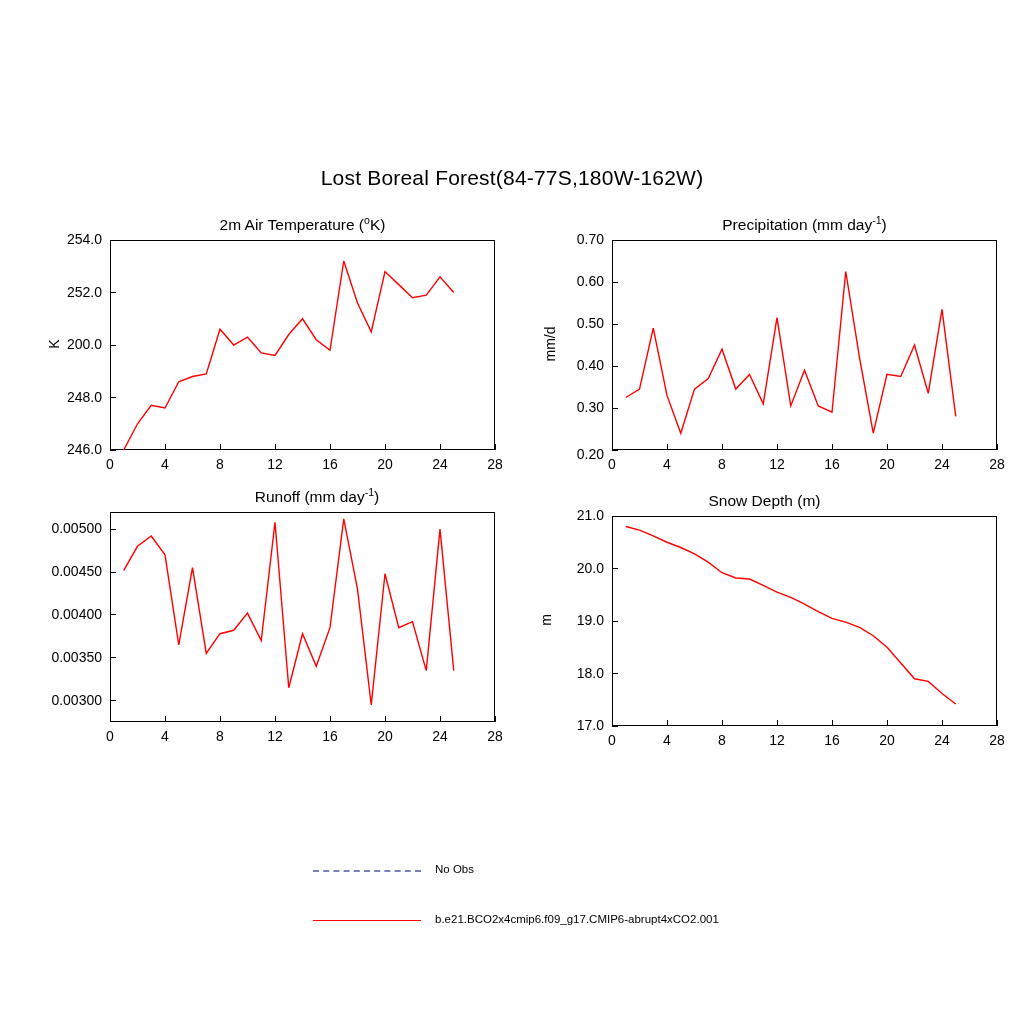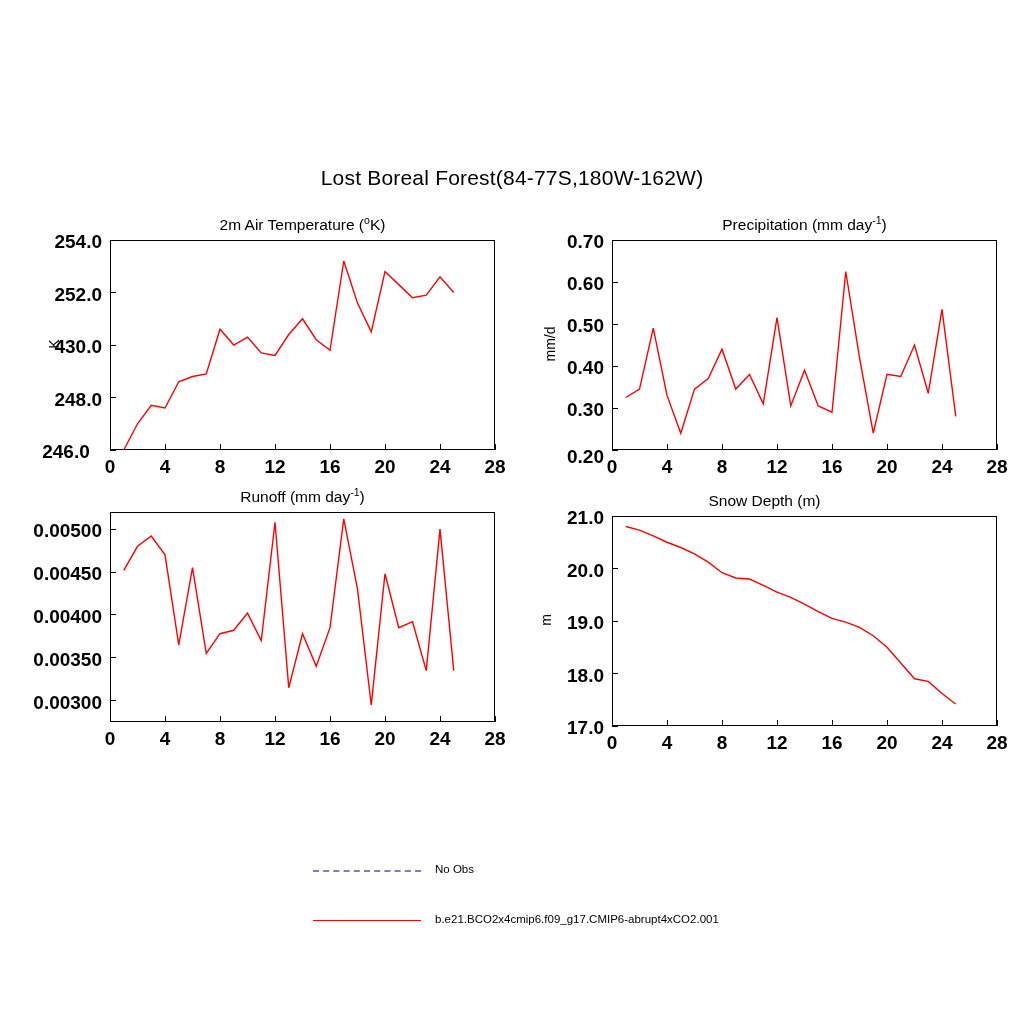--- a/index.html
+++ b/index.html
@@ -50,23 +50,22 @@
   }
   .axis-label-y {
     position: absolute;
     font-size: 14px;
     transform: rotate(-90deg);
     transform-origin: center center;
     white-space: nowrap;
   }
   .tick-label {
     position: absolute;
-    font-size: 19px;
-    white-space: nowrap;
-    font-weight: bold;
+    font-size: 14px;
+    white-space: nowrap;
   }
   .ytick {
     text-align: right;
   }
   .xtick {
     text-align: center;
   }
   .tickmark {
     position: absolute;
     background: #000;
@@ -142,25 +141,25 @@
       <div class="tick-label xtick" style="left: 145px; top: 216px; width: 40px;">12</div>
       <div class="tickmark" style="left: 219.5px; top: 204px; width: 1px; height: 6px;"></div>
       <div class="tick-label xtick" style="left: 200px; top: 216px; width: 40px;">16</div>
       <div class="tickmark" style="left: 274.5px; top: 204px; width: 1px; height: 6px;"></div>
       <div class="tick-label xtick" style="left: 255px; top: 216px; width: 40px;">20</div>
       <div class="tickmark" style="left: 329.5px; top: 204px; width: 1px; height: 6px;"></div>
       <div class="tick-label xtick" style="left: 310px; top: 216px; width: 40px;">24</div>
       <div class="tickmark" style="left: 384.5px; top: 204px; width: 1px; height: 6px;"></div>
       <div class="tick-label xtick" style="left: 365px; top: 216px; width: 40px;">28</div>
       <div class="tickmark" style="left: 0px; top: 209.5px; width: 6px; height: 1px;"></div>
-      <div class="tick-label ytick" style="left: -80px; top: 201px; width: 72px; text-align: center;">246.0</div>
+      <div class="tick-label ytick" style="left: -80px; top: 201px; width: 72px;">246.0</div>
       <div class="tickmark" style="left: 0px; top: 157px; width: 6px; height: 1px;"></div>
       <div class="tick-label ytick" style="left: -80px; top: 148.5px; width: 72px;">248.0</div>
       <div class="tickmark" style="left: 0px; top: 104.5px; width: 6px; height: 1px;"></div>
-      <div class="tick-label ytick" style="left: -80px; top: 96px; width: 72px;">430.0</div>
+      <div class="tick-label ytick" style="left: -80px; top: 96px; width: 72px;">200.0</div>
       <div class="tickmark" style="left: 0px; top: 52px; width: 6px; height: 1px;"></div>
       <div class="tick-label ytick" style="left: -80px; top: 43.5px; width: 72px;">252.0</div>
       <div class="tickmark" style="left: 0px; top: -0.5px; width: 6px; height: 1px;"></div>
       <div class="tick-label ytick" style="left: -80px; top: -9px; width: 72px;">254.0</div>
     </div>
 
   <div class="panel" id="panel1" style="left:612px; top:240px; width:385px; height:210px;">
     <div class="panel-title">
       <span>Precipitation (mm day</span><sup>-1</sup><span>)</span>
     </div>
@@ -194,21 +193,21 @@
       <div class="tickmark" style="left: 0px; top: 125.5px; width: 6px; height: 1px;"></div>
       <div class="tick-label ytick" style="left: -80px; top: 117px; width: 72px;">0.40</div>
       <div class="tickmark" style="left: 0px; top: 83.5px; width: 6px; height: 1px;"></div>
       <div class="tick-label ytick" style="left: -80px; top: 75px; width: 72px;">0.50</div>
       <div class="tickmark" style="left: 0px; top: 41.5px; width: 6px; height: 1px;"></div>
       <div class="tick-label ytick" style="left: -80px; top: 33px; width: 72px; text-align: right;">0.60</div>
       <div class="tickmark" style="left: 0px; top: -0.5px; width: 6px; height: 1px;"></div>
       <div class="tick-label ytick" style="left: -80px; top: -9px; width: 72px;">0.70</div>
     </div>
 
-  <div class="panel" id="panel2" style="left:110px; top:512px; width:385px; height:210px;">
+  <div class="panel" id="panel2" style="left:110px; top:512px; width:385px; height:210px;padding-left:29px;">
     <div class="panel-title">
       <span>Runoff (mm day</span><sup>-1</sup><span>)</span>
     </div>
     <div class="plot-frame" style="width:385px; height:210px;"></div>
     <svg class="series" width="385" height="210" viewBox="0 0 385 210">
       <polyline id="line2" fill="none" stroke="#ff0000" stroke-width="1.4" points="13.75,58.29 27.50,34.29 41.25,24.00 55.00,42.86 68.75,132.86 82.50,55.71 96.25,141.43 110.00,121.71 123.75,118.29 137.50,101.14 151.25,128.57 165.00,10.29 178.75,175.71 192.50,121.71 206.25,154.29 220.00,115.71 233.75,6.86 247.50,77.14 261.25,192.86 275.00,61.71 288.75,115.71 302.50,109.71 316.25,158.57 330.00,17.14 343.75,158.57"></polyline>
     </svg>
   <div class="tickmark" style="left: -0.5px; top: 204px; width: 1px; height: 6px;"></div>
       <div class="tick-label xtick" style="left: -20px; top: 216px; width: 40px;">0</div>
       <div class="tickmark" style="left: 54.5px; top: 204px; width: 1px; height: 6px;"></div>

